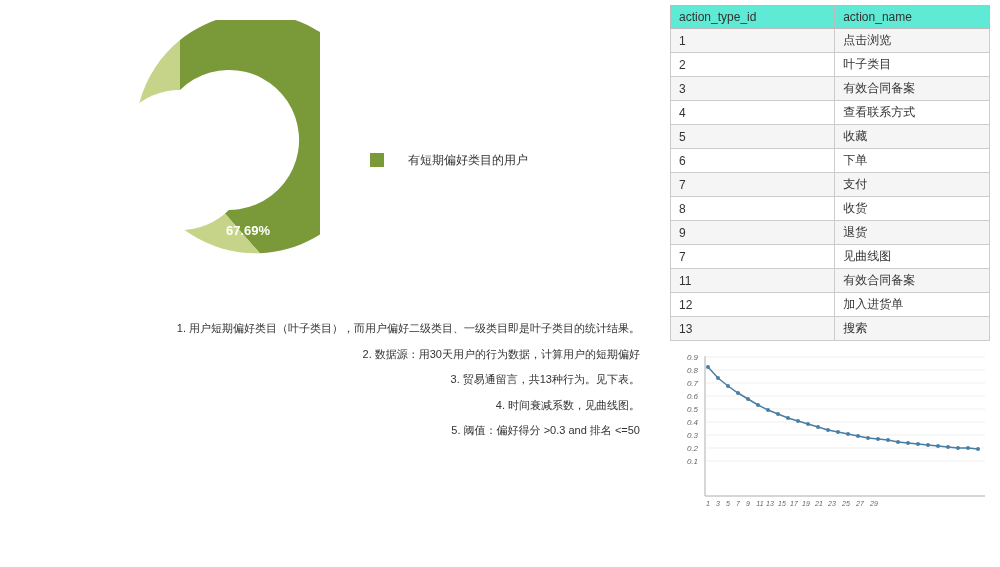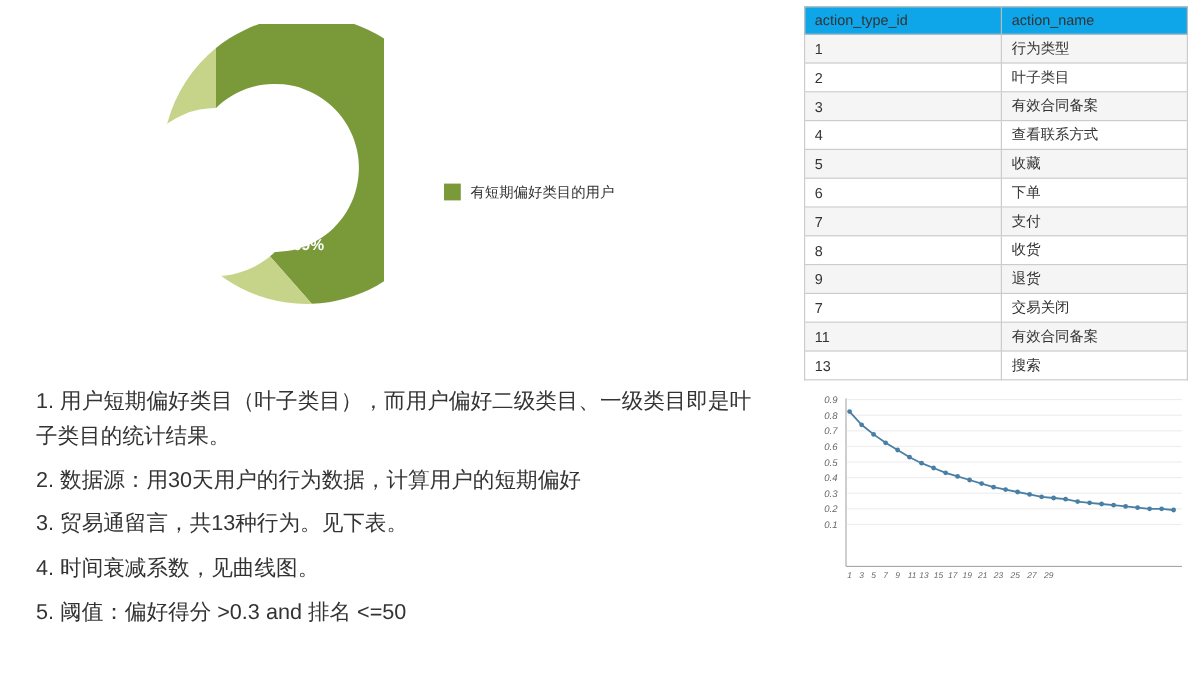--- a/index.html
+++ b/index.html
@@ -52,39 +52,39 @@
 
     .label-small {
       top: 88px;
       left: 60px;
       font-size: 12px;
       color: #fff;
       font-weight: bold;
     }
 
     .label-large {
-      bottom: 89px;
+      bottom: 62px;
       right: 50px;
       font-size: 13px;
       color: #fff;
       font-weight: bold;
     }
 
     
     .legend {
       margin-left: 50px;
       display: flex;
       flex-direction: column;
       gap: 14px;
     }
 
     .legend-item {
       display: flex;
       align-items: center;
-      gap: 8px;
+      gap: 24px;
       font-size: 12px;
     }
 
     .legend-color {
       width: 14px;
       height: 14px;
       flex-shrink: 0;
     }
 
     
@@ -95,23 +95,24 @@
 
     .notes ol {
       list-style: none;
       counter-reset: note-counter;
       padding-left: 0;
     }
 
     .notes ol li {
       counter-increment: note-counter;
       margin-bottom: 8px;
-      font-size: 18px;
+      font-size: 11px;
       color: #333;
       line-height: 1.6;
+      text-align: right;
     }
 
     .notes ol li::before {
       content: counter(note-counter) ".  ";
     }
 
     
     .right-panel {
       width: 340px;
       padding: 5px 10px;
@@ -121,21 +122,21 @@
 
     
     .action-table {
       width: 100%;
       border-collapse: collapse;
       font-size: 12px;
       margin-bottom: 10px;
     }
 
     .action-table th {
-      background: #0ea5e9;
+      background: #5eead4;
       border: 1px solid #bbb;
       padding: 4px 8px;
       text-align: left;
       font-weight: normal;
       color: #333;
     }
 
     .action-table td {
       border: 1px solid #ccc;
       padding: 3px 8px;
@@ -212,21 +213,21 @@
   <table class="action-table">
     <thead>
       <tr>
         <th>action_type_id</th>
         <th>action_name</th>
       </tr>
     </thead>
     <tbody id="table-body">
     <tr>
           <td>1</td>
-          <td>行为类型</td>
+          <td>点击浏览</td>
         </tr>
         <tr>
           <td>2</td>
           <td>叶子类目</td>
         </tr>
         <tr>
           <td>3</td>
           <td>有效合同备案</td>
         </tr>
         <tr>
@@ -248,25 +249,29 @@
         <tr>
           <td>8</td>
           <td>收货</td>
         </tr>
         <tr>
           <td>9</td>
           <td>退货</td>
         </tr>
         <tr>
           <td>7</td>
-          <td>交易关闭</td>
+          <td>见曲线图</td>
         </tr>
         <tr>
           <td>11</td>
           <td>有效合同备案</td>
+        </tr>
+        <tr>
+          <td>12</td>
+          <td>加入进货单</td>
         </tr>
         <tr>
           <td>13</td>
           <td>搜索</td>
         </tr>
       </tbody>
   </table>
 
   <div class="decay-chart">
     <svg viewBox="0 0 320 160" xmlns="http://www.w3.org/2000/svg">

